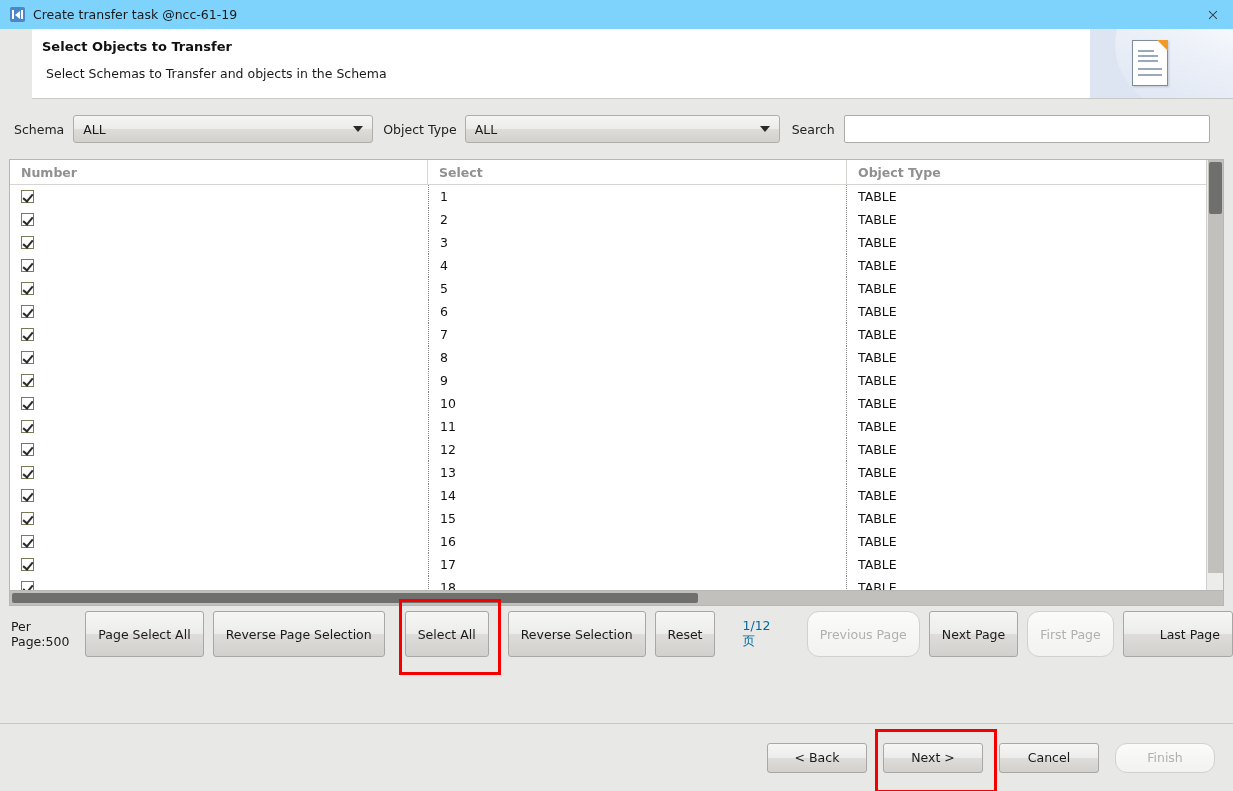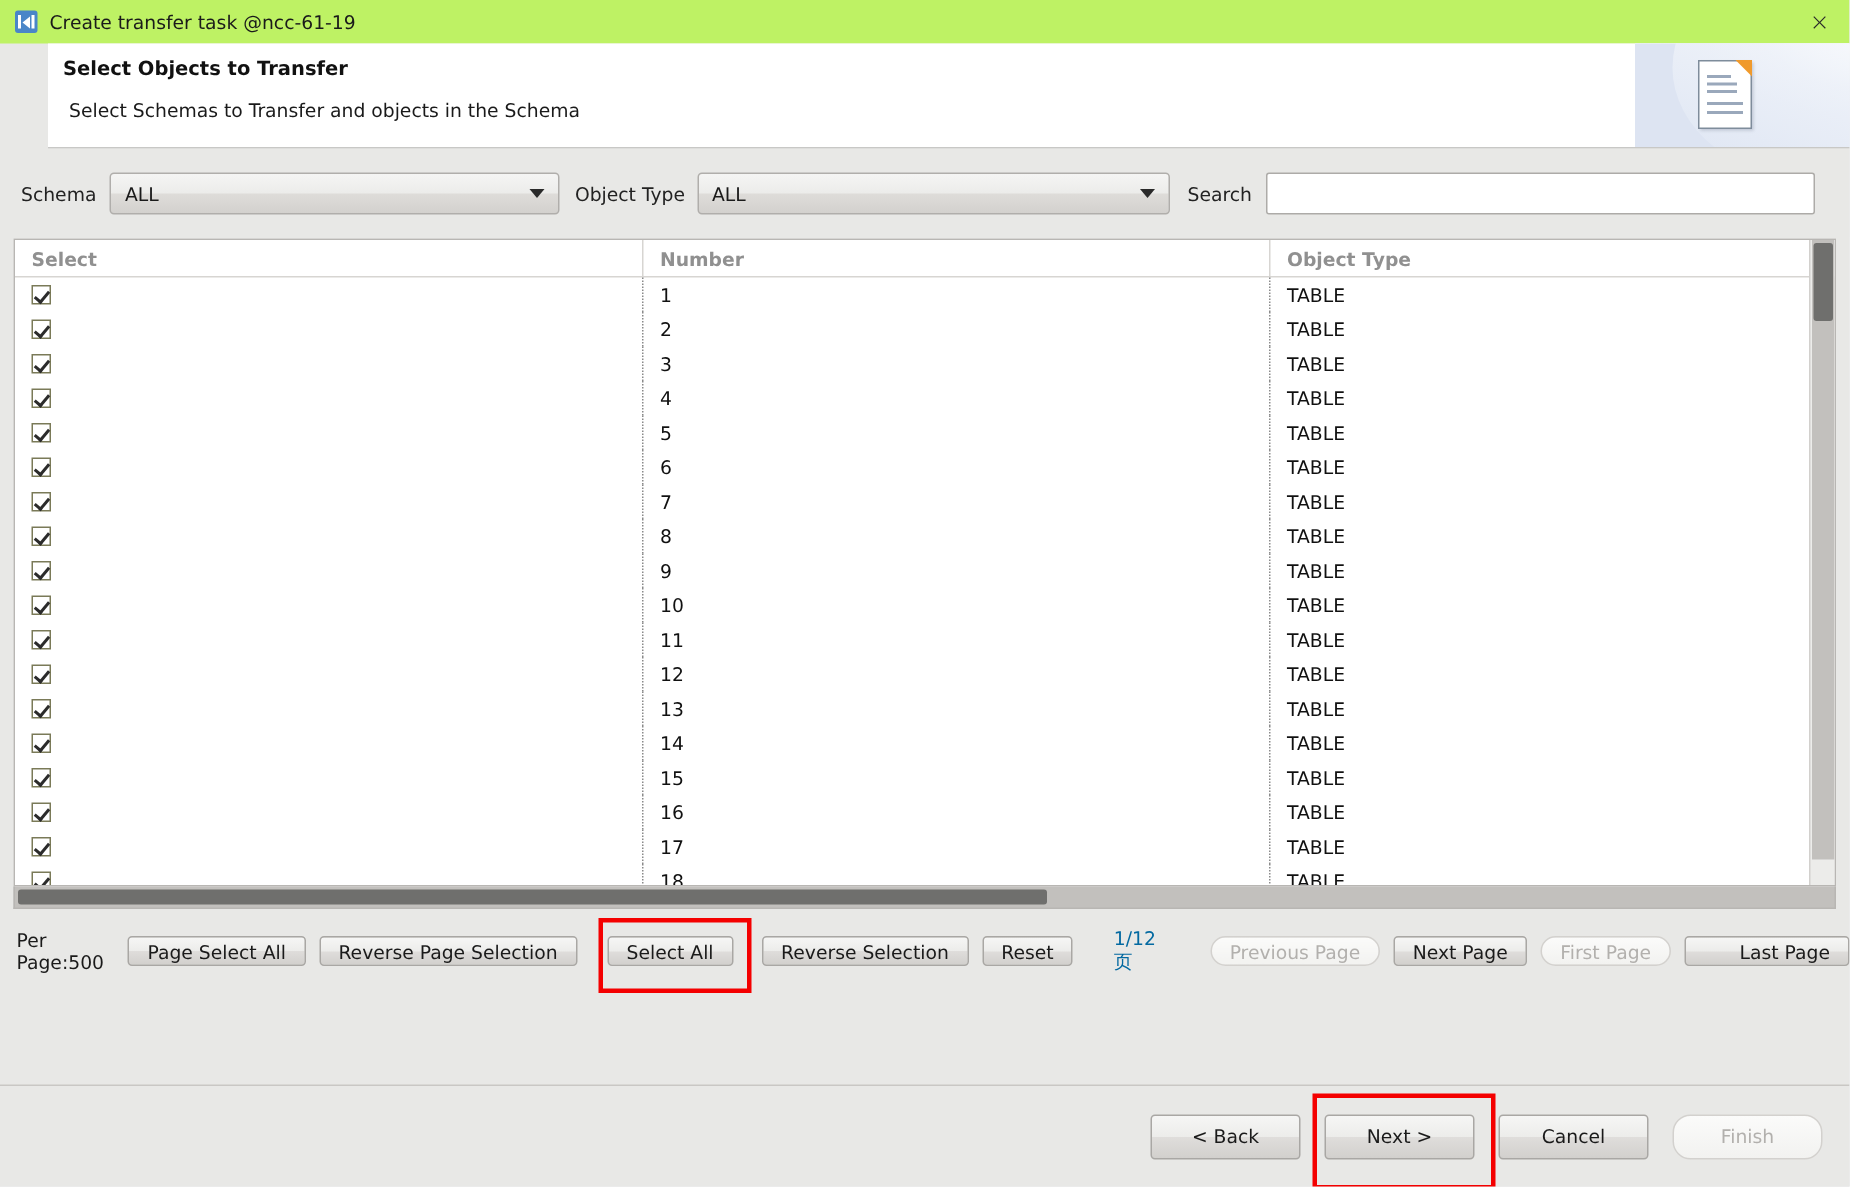--- a/index.html
+++ b/index.html
@@ -14,21 +14,21 @@
   }
   #app {
     position: relative;
     width: 1233px; height: 791px;
     background: #e8e8e6;
   }
 
   
   .titlebar {
     position: absolute; left: 0; top: 0; width: 1233px; height: 29px;
-    background: #bef264;
+    background: #7dd3fc;
     display: flex; align-items: center;
   }
   .title-icon {
     width: 15px; height: 15px; margin-left: 10px; margin-right: 8px;
     background: #4a86c8;
     border-radius: 2px;
     position: relative; flex: none;
     display: flex; align-items: center; justify-content: center;
   }
   .title-icon .bar-l, .title-icon .bar-r {
@@ -201,21 +201,21 @@
     background: #6f6f6d; border-radius: 2px;
   }
 
   
   .pager {
     position: absolute; left: 0; top: 613px; width: 1233px; height: 42px;
     display: flex; align-items: center;
   }
   .perpage { font-size: 12.5px; color: #1a1a1a; margin-left: 11px; }
   .btn {
-    height: 20px;
+    height: 46px;
     background: linear-gradient(to bottom, #f6f6f5 0%, #ececea 50%, #dfdddb 51%, #d2d0cd 100%);
     border: 1px solid #a9a7a4;
     border-radius: 3px;
     font-family: inherit; font-size: 12.5px; color: #1a1a1a;
     padding: 0 12px; cursor: pointer;
     display: inline-flex; align-items: center; justify-content: center;
     white-space: nowrap;
   }
   .btn.disabled {
     color: #b2b0ad;
@@ -294,22 +294,22 @@
     <div class="combo" style="width:315px; margin-left:8px;">
       <span class="val">ALL</span>
       <span class="caret"></span>
     </div>
     <span class="flabel" style="margin-left:12px;">Search</span>
     <input class="search-input" style="margin-left: 9px;" placeholder="">
   </div>
 
   <div class="table-wrap">
     <div class="thead">
+      <div class="th c2">Number</div>
       <div class="th c1">Select</div>
-      <div class="th c2">Number</div>
       <div class="th c3">Object Type</div>
     </div>
     <div class="tbody" id="tbody">
         <div class="trow">
           <div class="td c1">
             <span class="cbx"></span>
           </div>
           <div class="td c2">1</div>
           <div class="td c3">TABLE</div>
         </div>

